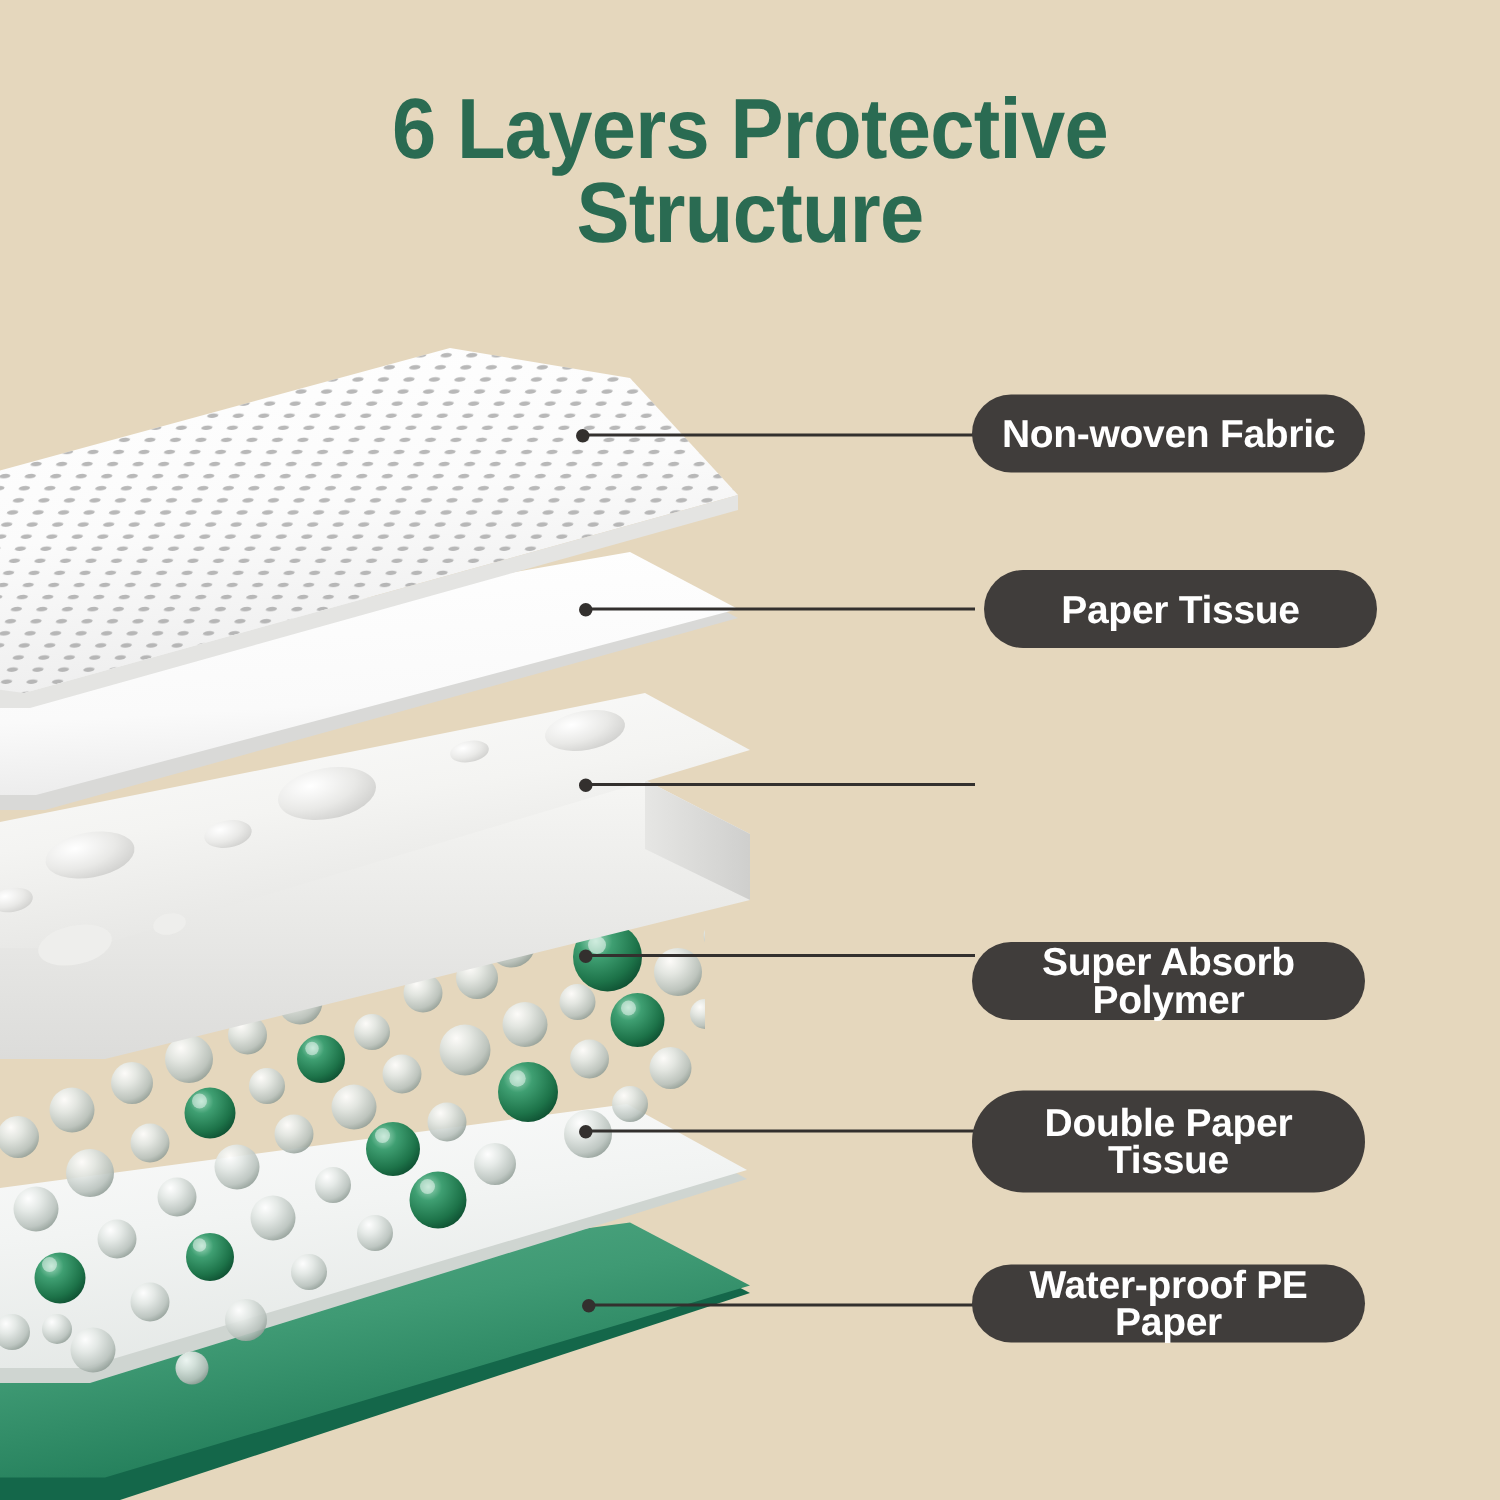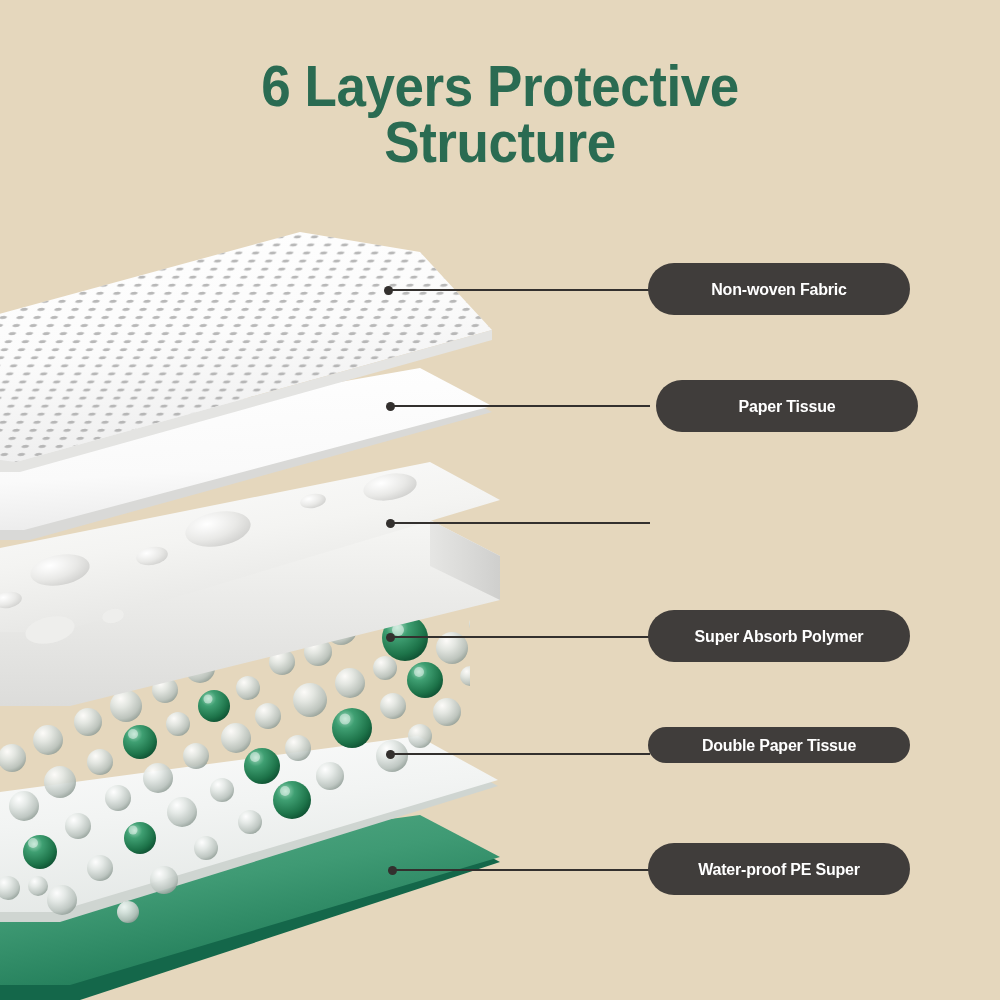--- a/index.html
+++ b/index.html
@@ -35,21 +35,21 @@
 
   
   .pill{
     position:absolute;
     background:#403d3b;
     color:#ffffff;
     border-radius:999px;
     display:flex;align-items:center;justify-content:center;
     text-align:center;
     font-weight:bold;
-    font-size:16px;
+    font-size:26px;
     line-height:25px;
     letter-spacing:-0.2px;
     box-sizing:border-box;
     padding:0 14px;
     white-space:pre-line;
   }
 </style>
 </head>
 <body>
 
@@ -261,25 +261,25 @@
 
   <div class="pill" style="left:648px;top:263px;width:262px;height:52px;">
     <span>Non-woven Fabric</span>
   </div>
 
   <div class="pill" style="left:656px;top:380px;width:262px;height:52px;">
     <span>Paper Tissue</span>
   </div>
 
 
-  <div class="pill" style="left:648px;top:610px;width:262px;height:52px;">
+  <div class="pill" style="left:648px;top:628px;width:262px;height:52px;">
     <span>Super Absorb Polymer</span>
   </div>
 
-  <div class="pill" style="left:648px;top:727px;width:262px;height:36px;">
+  <div class="pill" style="left:648px;top:727px;width:262px;height:68px;">
     <span>Double Paper Tissue</span>
   </div>
 
   <div class="pill" style="left:648px;top:843px;width:262px;height:52px;">
-    <span>Water-proof PE Super</span>
+    <span>Water-proof PE Paper</span>
   </div>
 
 </div>
 
 </body></html>

